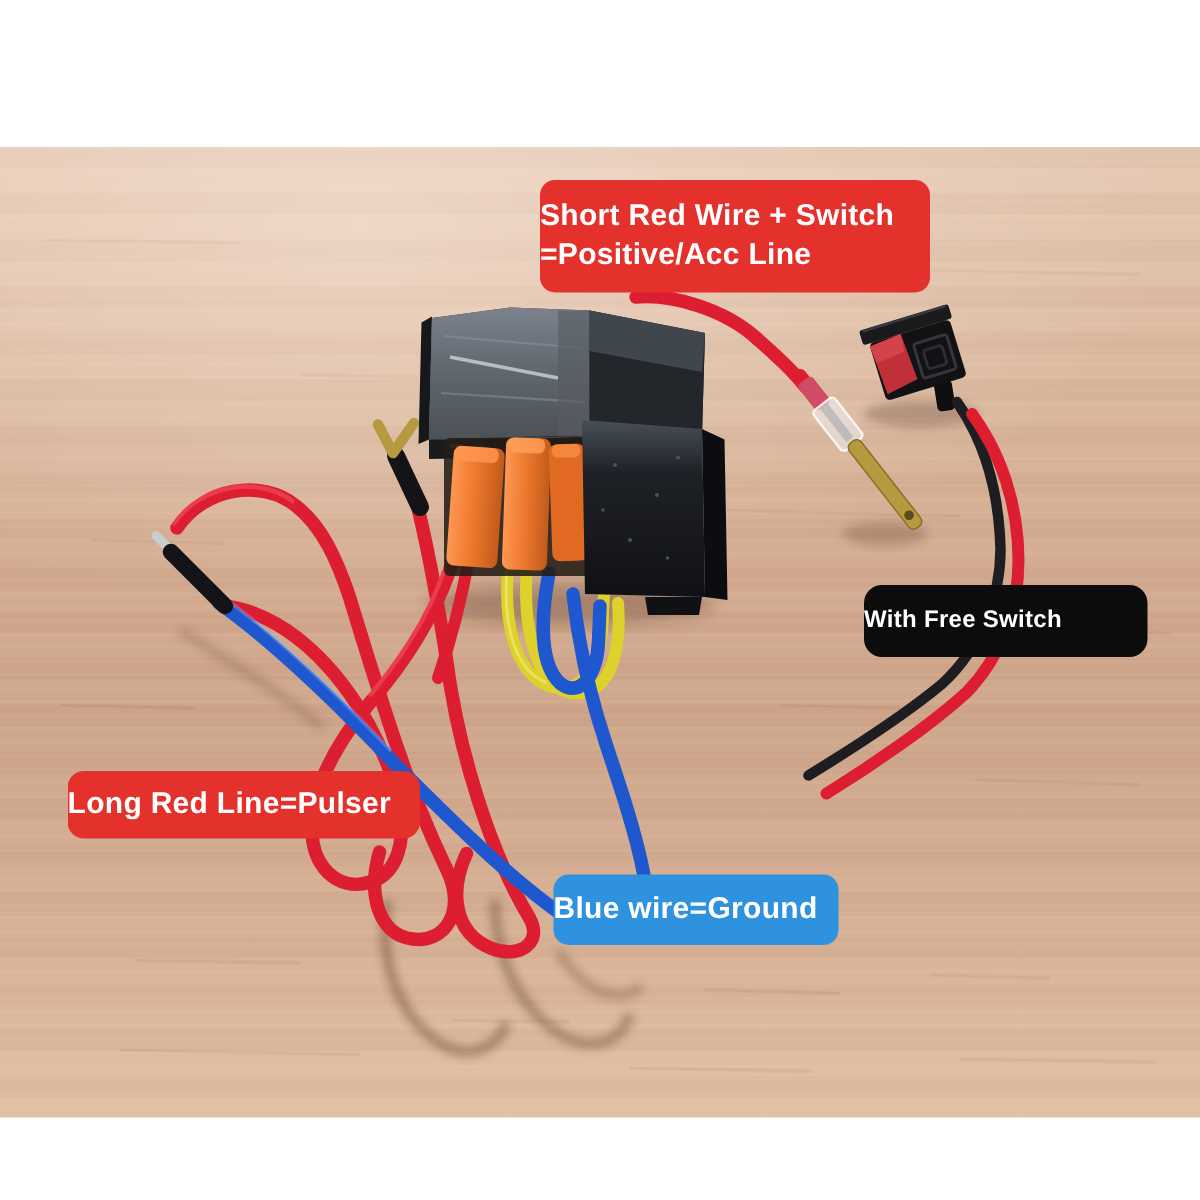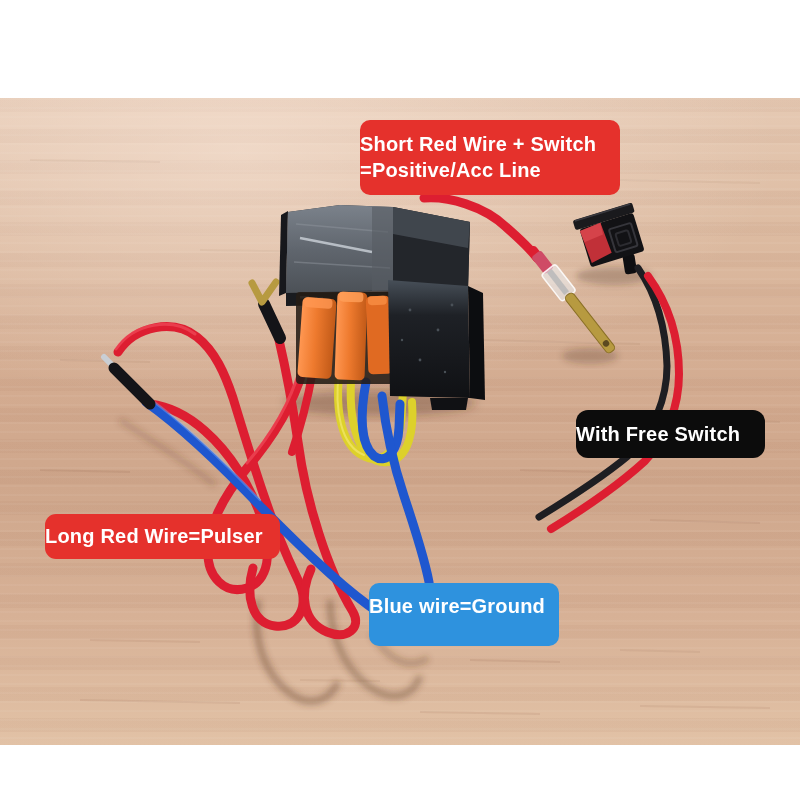--- a/index.html
+++ b/index.html
@@ -16,25 +16,25 @@
       repeating-linear-gradient(180deg, rgba(150,95,70,.06) 0 14px, rgba(0,0,0,0) 14px 31px),
       linear-gradient(180deg,#e6cab4 0%,#dcbaa0 22%,#d3ab90 45%,#cfa78c 60%,#d7b196 80%,#e2c2a6 100%);
   }
   .photo-svg{position:absolute;left:0;top:0;z-index:2;}
   .lbl{
     position:absolute;z-index:5;color:var(--label_text,#ffffff);
     font-weight:700;text-align:left;letter-spacing:.2px;
   }
   .lbl-pos{left:360px;top:120px;width:260px;height:75px;border-radius:10px;
     background:var(--red_label_bg,#e5312c);font-size:20px;line-height:26px;padding-top:11px;box-sizing:border-box;}
-  .lbl-free{left:576px;top:410px;width:189px;height:48px;border-radius:12px;
-    background:var(--black_label_bg,#0c0c0c);font-size:20px;line-height:48px;}
+  .lbl-free{left:576px;top:390px;width:189px;height:48px;border-radius:12px;
+    background:var(--black_label_bg,#0c0c0c);font-size:16px;line-height:48px;}
   .lbl-pulser{left:45px;top:514px;width:235px;height:45px;border-radius:11px;
     background:var(--red_label_bg,#e5312c);font-size:20px;line-height:45px;}
-  .lbl-ground{left:369px;top:583px;width:190px;height:63px;border-radius:10px;
+  .lbl-ground{left:369px;top:583px;width:190px;height:47px;border-radius:10px;
     background:var(--blue_label_bg,#2e92de);font-size:20px;line-height:47px;}
 </style>
 </head>
 <body>
 
 <div class="stage">
   <div class="wood"></div>
 
   <svg class="photo-svg" width="800" height="800" viewBox="0 0 800 800">
     <defs>
@@ -205,15 +205,15 @@
     <g>
       <path d="M 648,276 C 667,302 679,336 679,374 C 679,406 667,438 645,461 C 621,483 582,510 551,529" fill="none" style="stroke:var(--red_wire,#dd1e31)" stroke-width="8" stroke-linecap="round"></path>
     </g>
   </svg>
 
   <div class="lbl lbl-pos">
     <span style="display:block">Short Red Wire + Switch</span>
     <span style="display:block">=Positive/Acc Line</span>
   </div>
   <div class="lbl lbl-free">With Free Switch</div>
-  <div class="lbl lbl-pulser">Long Red Wire=Pulser</div>
+  <div class="lbl lbl-pulser">Long Red Line=Pulser</div>
   <div class="lbl lbl-ground">Blue wire=Ground</div>
 </div>
 
 </body></html>

